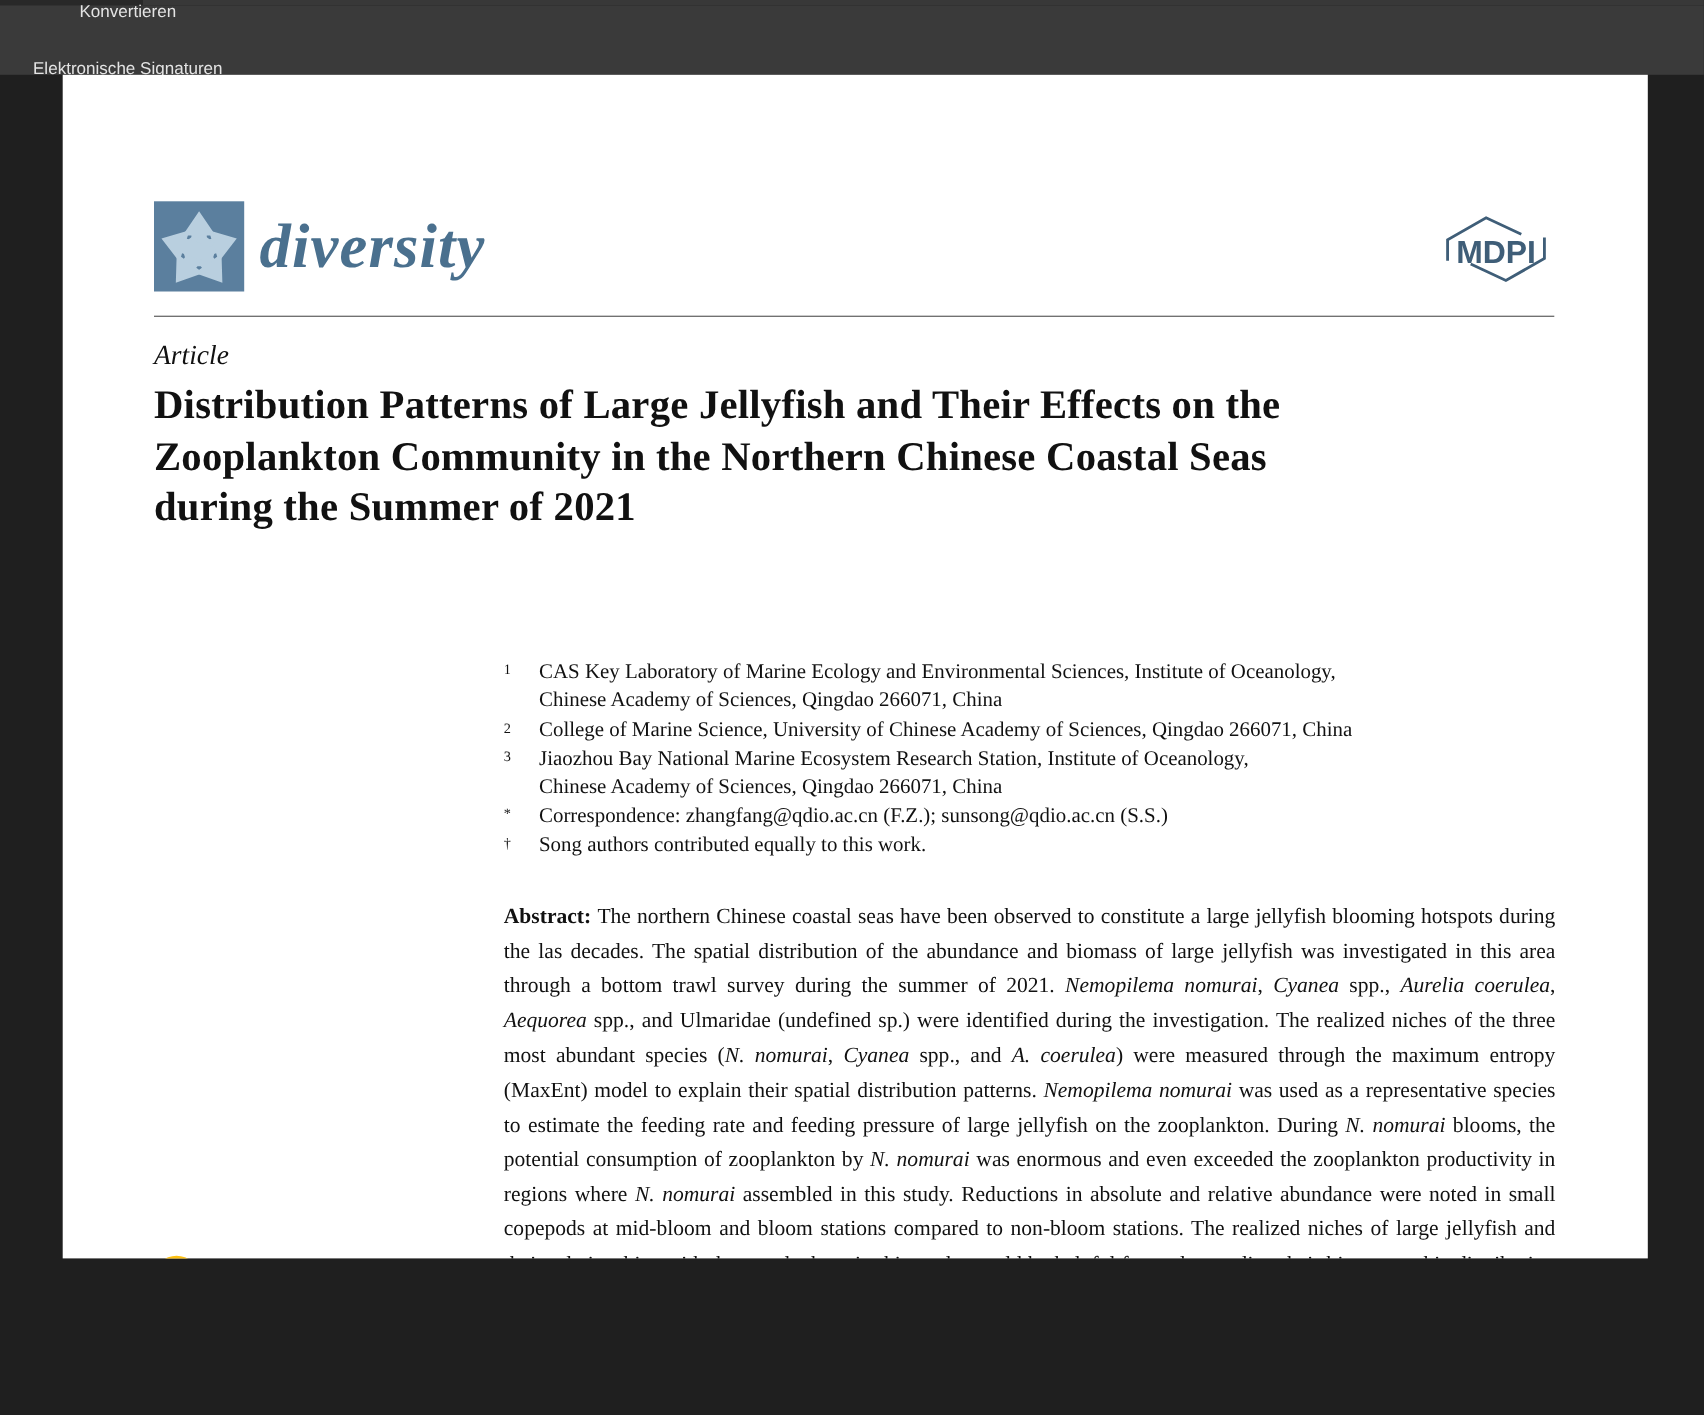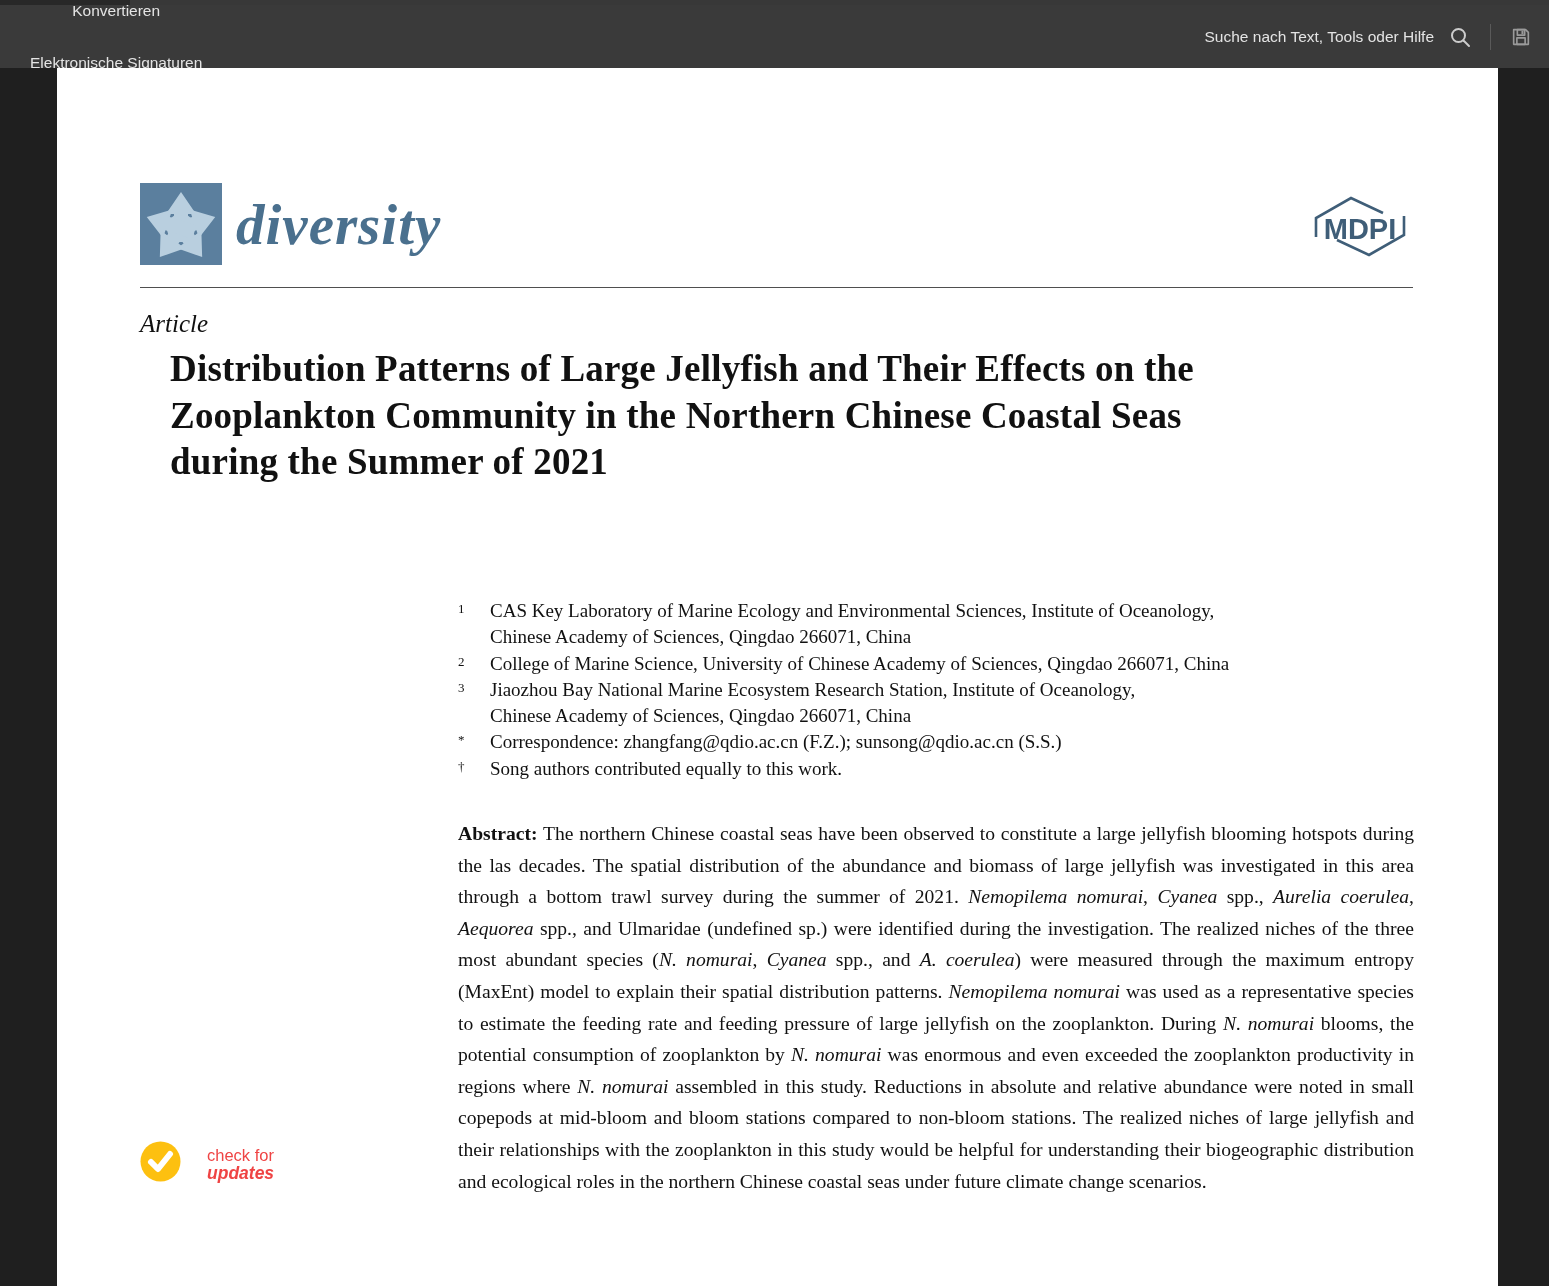--- a/index.html
+++ b/index.html
@@ -12,34 +12,34 @@
   .toolbar { position:absolute; top:5px; left:0; width:1549px; height:63px; background:#3a3a3a;
              display:flex; align-items:center; color:#e4e4e4; font-size:15.5px; }
   .tabs { display:flex; align-items:center; gap:34px; padding-left:30px;flex-direction:column; }
   .tab { cursor:default; white-space:nowrap; }
   .toolbar-right { margin-left:auto; display:flex; align-items:center; gap:16px; padding-right:14px; }
   .search-box { display:flex; align-items:center; gap:12px; white-space:nowrap; }
   .v-sep { width:1px; height:26px; background:#5a5a5a; }
   .icon-btn { display:flex; align-items:center; justify-content:center; width:28px; height:28px; }
 
   
-  .page { position:absolute; left:57px; top:68px; width:1441px; height:1218px; background:#ffffff;
+  .page { position:absolute; left:57px; top:68px; width:1441px; height:1076px; background:#ffffff;
           color:#111; font-family:"Liberation Serif", serif; overflow:hidden;padding-left:12px; }
 
   .logo-row { position:absolute; left:83px; top:115px; width:1273px; height:84px; }
   .journal-mark { position:absolute; left:0; top:0; width:82px; height:82px; background:#5b7f9e; }
   .journal-word { position:absolute; left:96px; top:2px; font-size:57px; line-height:80px;
                   font-style:italic; font-weight:bold; color:#4a708e; letter-spacing:1px; }
   .mdpi-logo { position:absolute; right:0; top:10px; width:106px; height:66px; }
 
   .head-rule { position:absolute; left:83px; top:219px; width:1273px; height:1px; background:#4f4f4f; }
 
   .article-type { position:absolute; left:83px; top:242px; font-size:25px; font-style:italic;text-align:right; }
   .paper-title { position:absolute; left:83px; top:278px; width:1290px; font-size:37px; font-weight:bold;
-                 line-height:46.5px; white-space:pre-line; letter-spacing:0.2px;margin-left:30px; }
+                 line-height:46.5px; white-space:pre-line; letter-spacing:0.2px; }
   .authors { position:absolute; left:83px; top:444px; width:1273px; font-size:23px; font-weight:bold; }
   .authors sup { font-size:14px; }
 
   .affils { position:absolute; left:401px; top:530px; width:960px; font-size:19px; line-height:26.3px; }
   .affil-row { display:flex; }
   .affil-marker { width:32px; flex:0 0 32px; font-size:13px; position:relative; top:-2px; }
   .affil-text { white-space:pre-line; }
 
   .abstract { position:absolute; left:401px; top:750px; width:956px; font-size:19.6px;
               line-height:31.6px; text-align:justify; }
@@ -56,40 +56,20 @@
 <body>
 
 <div class="top-strip">
   <div class="strip-left"></div>
 </div>
 
 <div class="toolbar">
   <div class="tabs">
     <div class="tab">Konvertieren</div>
     <div class="tab">Elektronische Signaturen</div>
-  </div>
-  <div class="toolbar-right">
-    <div class="search-box">
-      <span>Suche nach Text, Tools oder Hilfe</span>
-      <span class="icon-btn">
-        <svg width="24" height="24" viewBox="0 0 24 24" fill="none" stroke="#cccccc" stroke-width="2" stroke-linecap="round">
-          <circle cx="10.5" cy="10.5" r="6.5"></circle>
-          <line x1="15.5" y1="15.5" x2="21" y2="21"></line>
-        </svg>
-      </span>
-    </div>
-    <div class="v-sep"></div>
-    <span class="icon-btn">
-      <svg width="22" height="22" viewBox="0 0 24 24" fill="none" stroke="#9a9a9a" stroke-width="1.8" stroke-linejoin="round">
-        <path d="M4 4 h13 l3 3 v13 h-16 z"></path>
-        <rect x="8" y="4" width="8" height="6"></rect>
-        <rect x="12.5" y="5.2" width="2.2" height="3.6" fill="#9a9a9a" stroke="none"></rect>
-        <rect x="7.5" y="13" width="9" height="7"></rect>
-      </svg>
-    </span>
   </div>
 </div>
 
 <div class="page">
 
   <div class="logo-row">
     <div class="journal-mark">
       <svg width="82" height="82" viewBox="0 0 82 82">
         <g fill="#b9cfdf" transform="translate(41,45)">
           <g>

